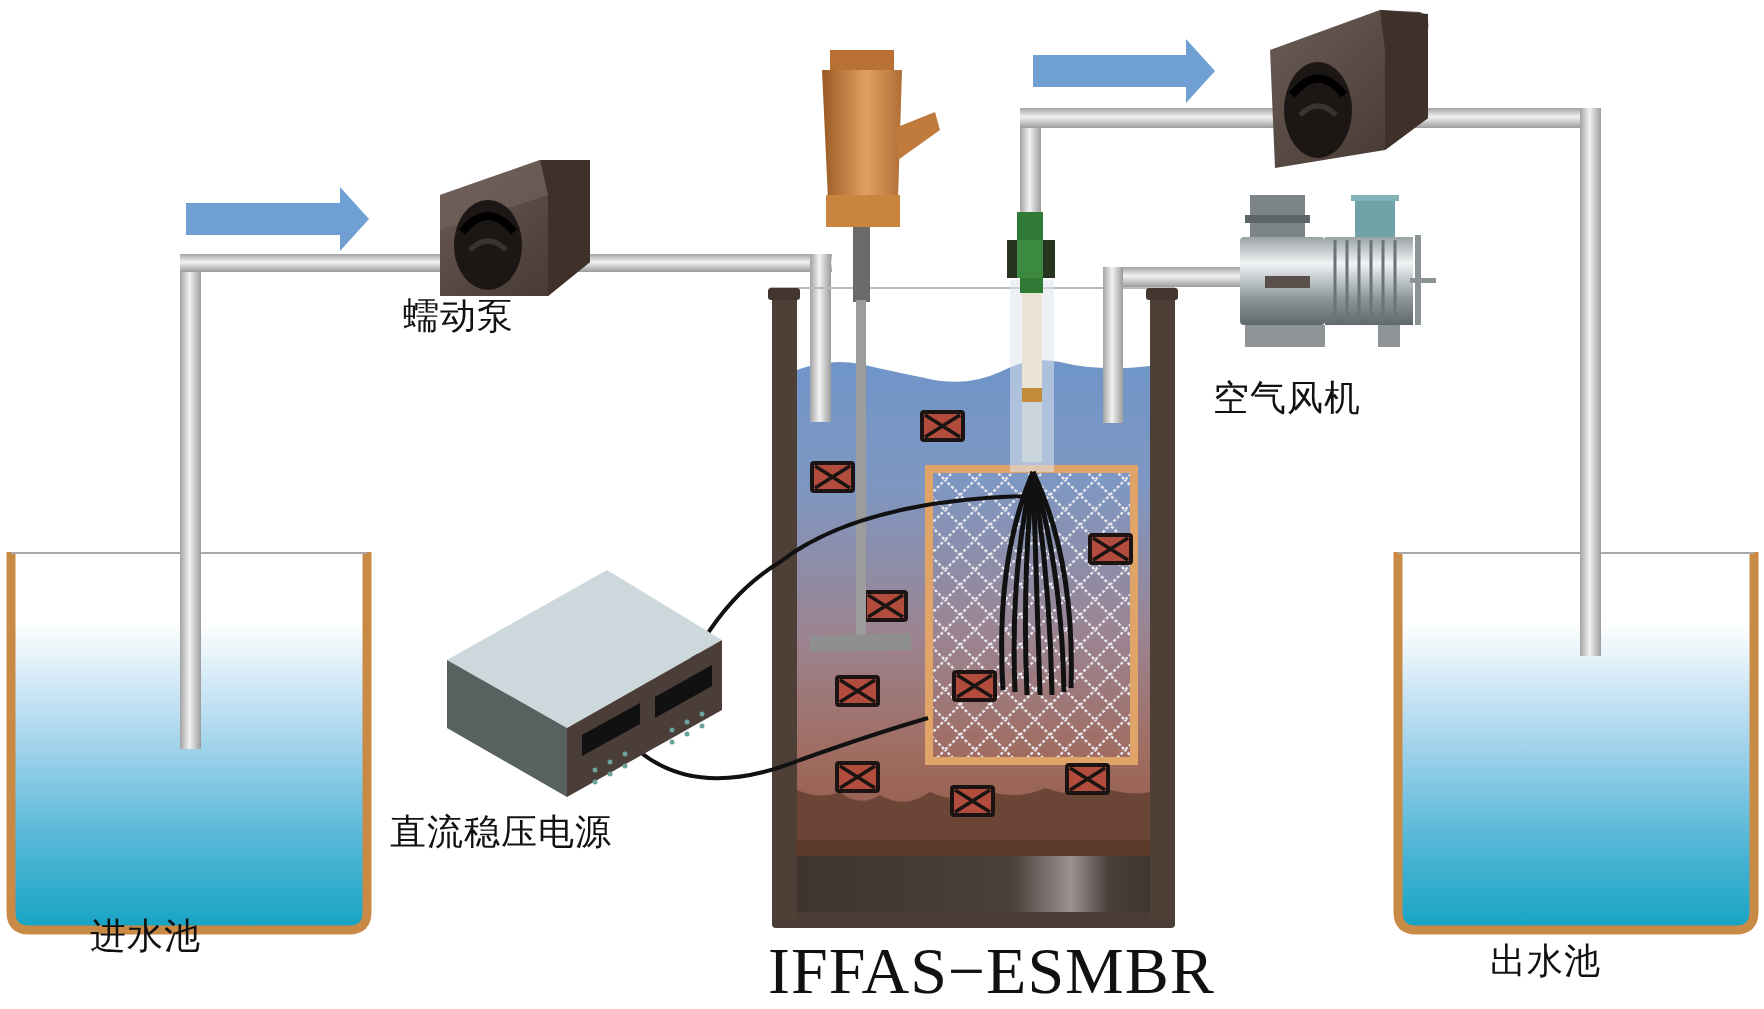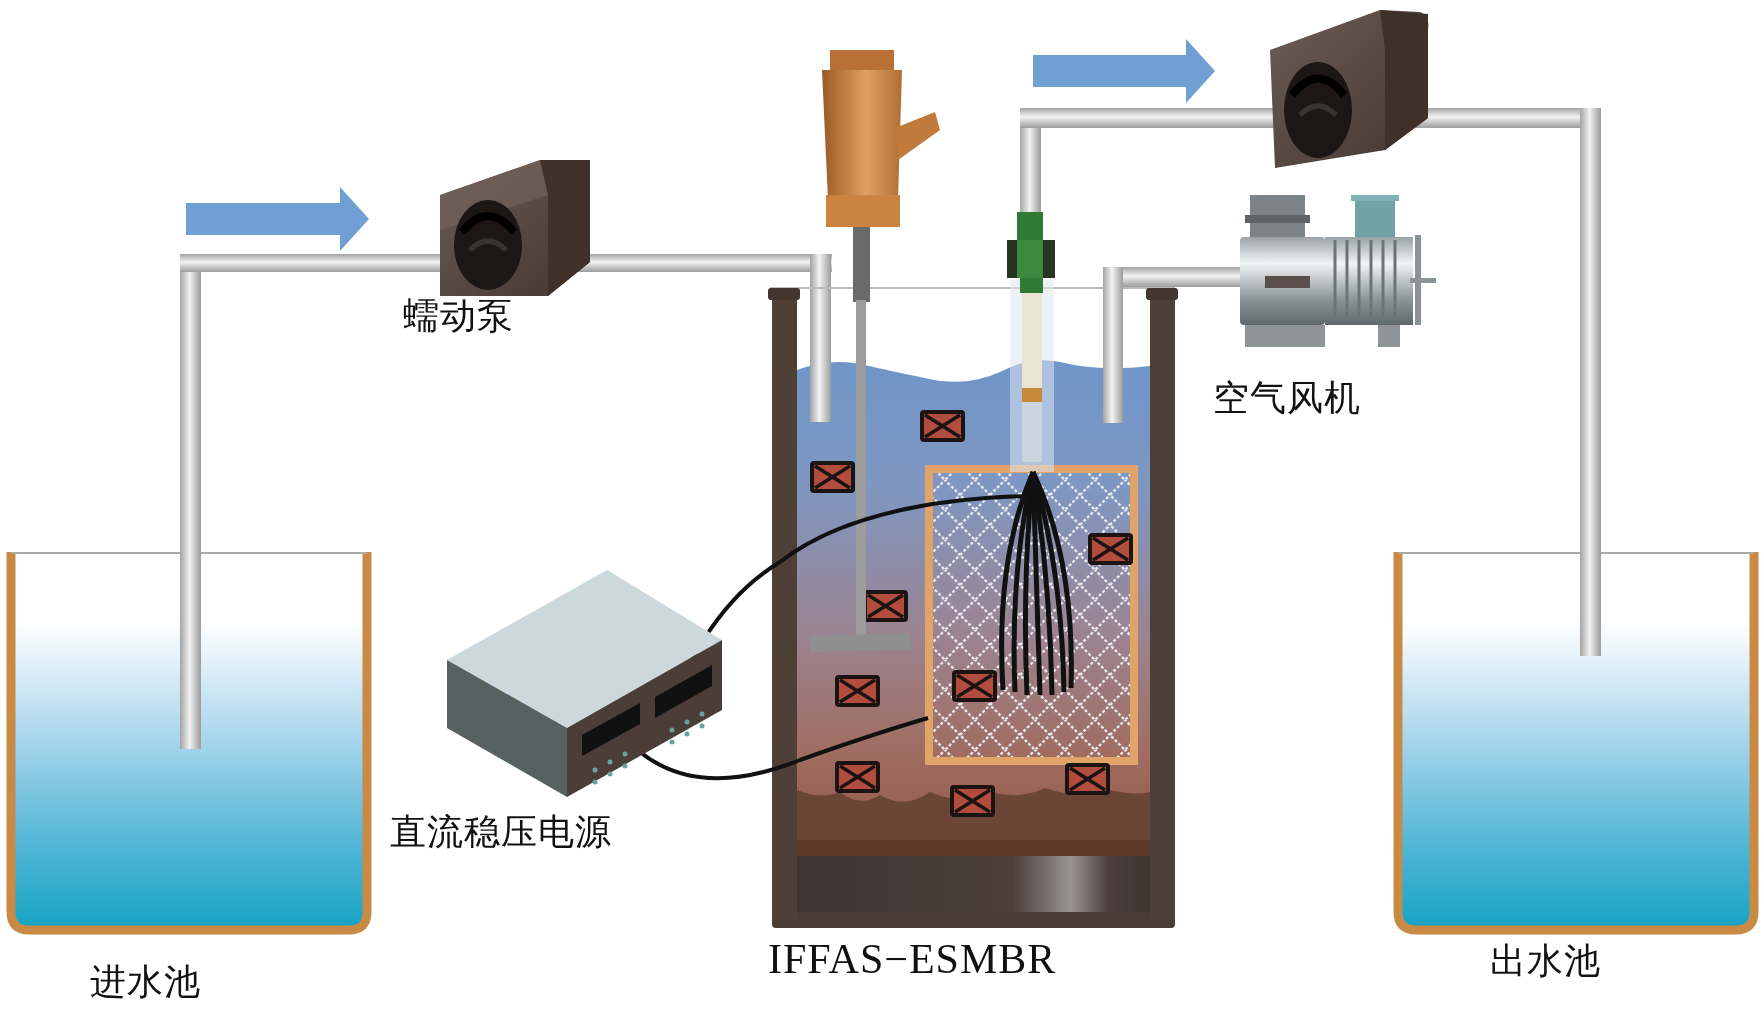--- a/index.html
+++ b/index.html
@@ -1,20 +1,20 @@
 <!DOCTYPE html>
 <html><head>
 <meta charset="utf-8">
 <style>
   html,body{margin:0;padding:0;background:#ffffff;}
   body{width:1764px;height:1009px;overflow:hidden;position:relative;}
   #stage{position:absolute;left:0;top:0;width:1764px;height:1009px;}
   .lbl{position:absolute;font-family:"DejaVu Serif","Liberation Serif",serif;color:#111;white-space:nowrap;line-height:1;}
   .lbl-cn{font-size:36px;letter-spacing:1px;}
-  .lbl-en{font-family:"Liberation Serif","DejaVu Serif",serif;font-size:42px;letter-spacing:1px;}
+  .lbl-en{font-family:"Liberation Serif","DejaVu Serif",serif;font-size:66px;letter-spacing:1px;}
 </style>
 </head>
 <body>
 
 <div id="stage">
 <svg width="1764" height="1009" viewBox="0 0 1764 1009" xmlns="http://www.w3.org/2000/svg">
   <defs>
     <linearGradient id="tankWater" x1="0" y1="0" x2="0" y2="1">
       <stop offset="0" stop-color="#ffffff"></stop>
       <stop offset="0.18" stop-color="#ffffff"></stop>
@@ -239,15 +239,15 @@
     <rect x="1410" y="278" width="26" height="5" fill="#8a9396"></rect>
     <rect x="1245" y="325" width="80" height="22" fill="#8f9496"></rect>
     <rect x="1378" y="325" width="22" height="22" fill="#8f9496"></rect>
   </g>
 </svg>
 </div>
 
 <div class="lbl lbl-cn" style="left:403px;top:298px;">蠕动泵</div>
 <div class="lbl lbl-cn" style="left:1213px;top:364px;margin-top:16px;">空气风机</div>
 <div class="lbl lbl-cn" style="left:390px;top:814px;">直流稳压电源</div>
-<div class="lbl lbl-cn" style="left:90px;top:964px;">进水池</div>
+<div class="lbl lbl-cn" style="left:90px;top:918px;">进水池</div>
 <div class="lbl lbl-cn" style="left:1490px;top:943px;text-align:right;">出水池</div>
 <div class="lbl lbl-en" style="left:768px;top:938px;">IFFAS−ESMBR</div>
 
 </body></html>

